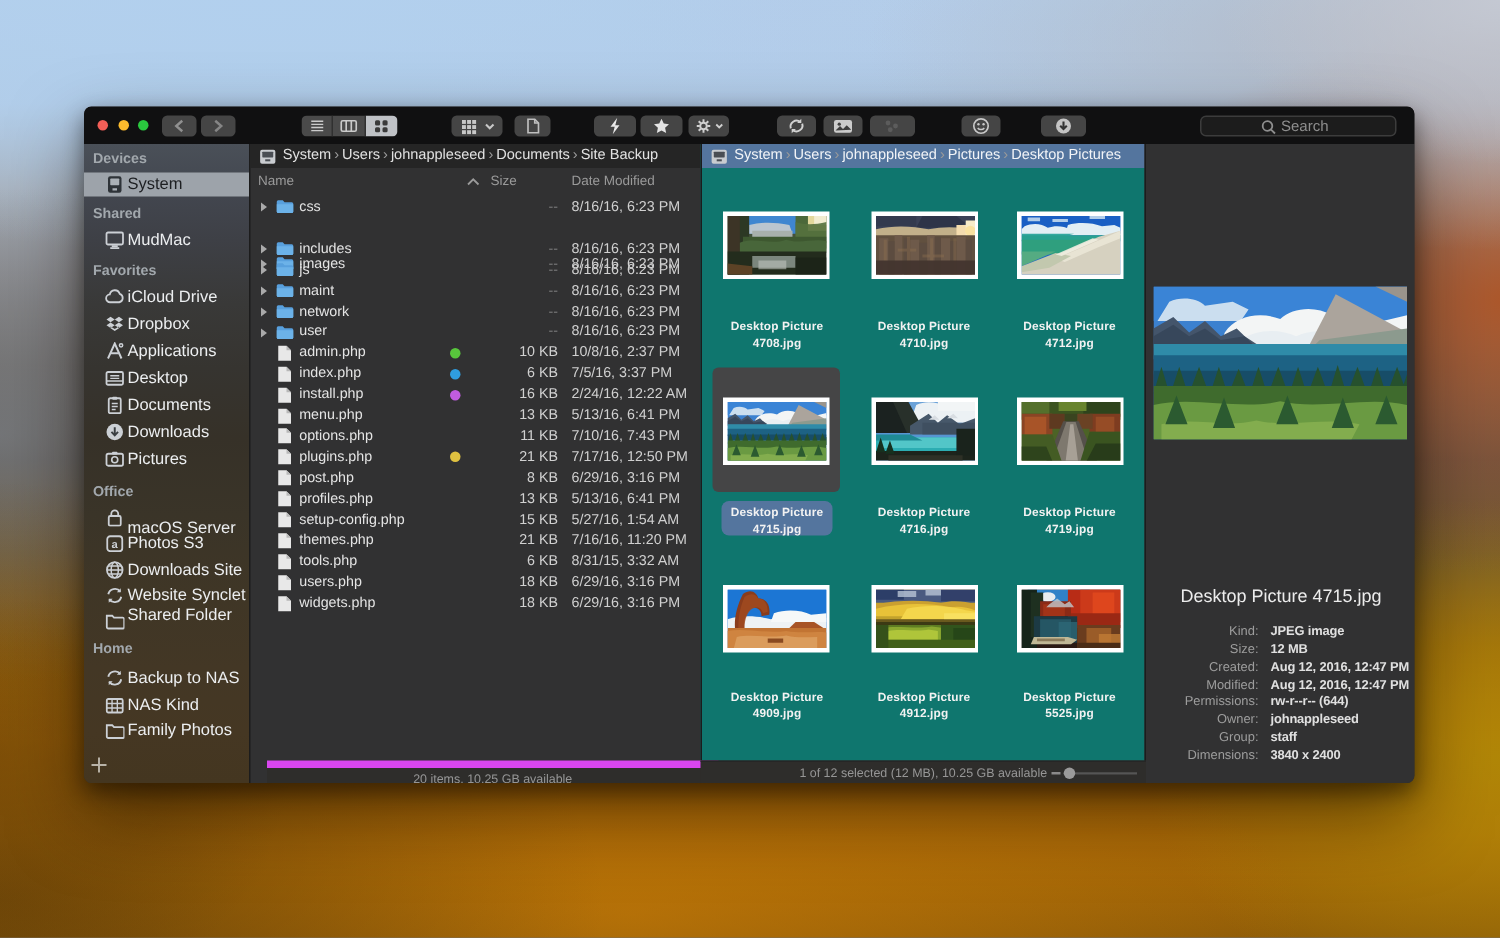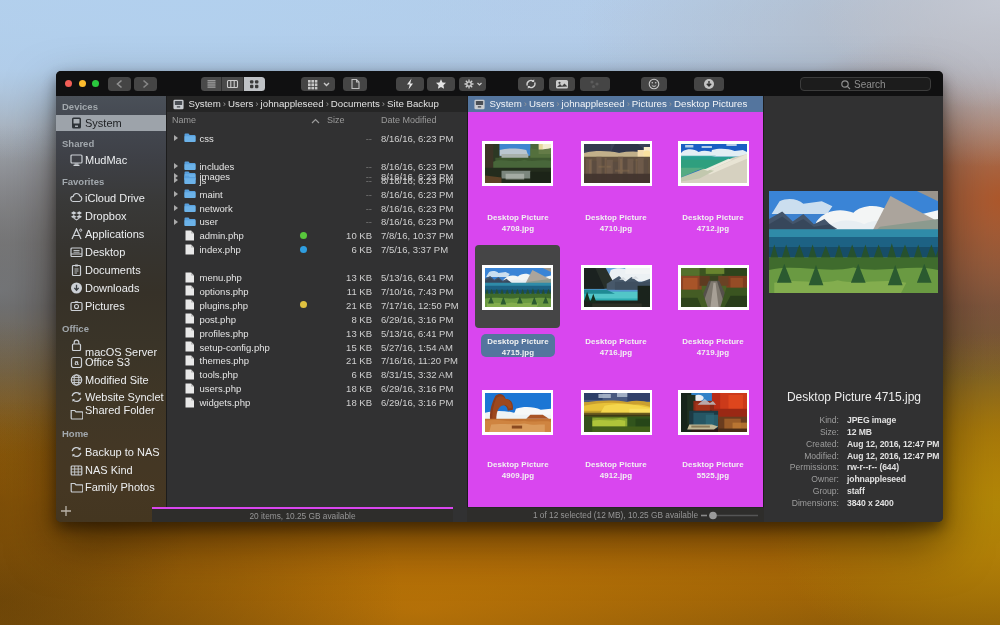--- a/index.html
+++ b/index.html
@@ -36,29 +36,29 @@
 .csep{color:#9a9a9a;padding:0 2px;}
 #hdr{position:absolute;left:0;top:16px;width:301px;height:17px;font-size:9px;color:#9a9a9a;}
 .row{position:absolute;left:0;width:301px;height:14px;color:#e4e4e4;font-size:9.5px;text-decoration:underline;}
 .tri{position:absolute;left:7px;top:4.2px;width:0;height:0;border-left:4px solid #aaaaaa;border-top:3px solid transparent;border-bottom:3px solid transparent;}
 .fold{position:absolute;left:17px;top:2.2px;width:12px;height:9.5px;}
 .ficon{position:absolute;left:17.5px;top:1.5px;width:9.5px;height:11px;}
 .fname{position:absolute;left:32.5px;top:50%;transform:translateY(-50%);white-space:nowrap;}
 .fsize{position:absolute;left:130px;width:75px;text-align:right;top:50%;transform:translateY(-50%);color:#d0d0d0;}
 .fdate{position:absolute;left:214px;top:50%;transform:translateY(-50%);color:#d0d0d0;white-space:nowrap;}
 .dot{position:absolute;left:133px;top:3.5px;width:7px;height:7px;border-radius:50%;}
-#gridpane{position:absolute;left:411px;top:0;width:297px;height:426px;background:#d946ef;border-left:1px solid #1c1c1c;}
+#gridpane{position:absolute;left:411px;top:0;width:297px;height:426px;background:#0f766e;border-left:1px solid #1c1c1c;}
 #crumbR{position:absolute;left:0;top:0;width:297px;height:16px;background:#54759e;color:#f2f4f7;font-size:9.7px;line-height:16px;white-space:nowrap;}
 .thumb{position:absolute;background:#fff;}
 .tlabel{position:absolute;width:100px;text-align:center;font-size:7.9px;color:#f2f2f2;line-height:11.3px;font-weight:bold;letter-spacing:0.1px;}
 #prevpane{position:absolute;left:707px;top:0;width:180px;height:426px;background:#313132;border-left:1px solid #1c1c1c;}
 .pmrow{position:absolute;width:180px;font-size:9px;}
 .pml{position:absolute;right:105px;color:#9d9d9d;white-space:nowrap;font-size:8.6px;}
 .pmv{position:absolute;left:83px;color:#e0e0e0;white-space:nowrap;font-weight:bold;font-size:8.6px;letter-spacing:-0.1px;}
-#statusL{position:absolute;left:96px;top:411px;width:301px;height:15px;background:#2e2d2b;border-top:2px solid #d946ef;color:#969696;font-size:8.3px;text-align:center;line-height:14px;}
+#statusL{position:absolute;left:122px;top:411px;width:301px;height:15px;background:#2e2d2b;border-top:5px solid #d946ef;color:#969696;font-size:8.3px;text-align:center;line-height:14px;}
 #statusR{position:absolute;left:411px;top:411px;width:297px;height:15px;background:#2e2d2b;border-top:1px solid #262626;color:#969696;font-size:8.3px;line-height:14px;}
 </style></head>
 <body>
 <div id="bg"></div>
 <div id="win">
 
 <div id="titlebar">
 <div class="tl" style="left:9px;background:#f25e57;"></div>
 <div class="tl" style="left:22.5px;background:#fcbb2d;"></div>
 <div class="tl" style="left:36px;background:#2ac83e;"></div>
@@ -212,27 +212,27 @@
 <div class="sect" style="top:232px;">Office</div>
 <svg class="sicon" style="top:249px;" viewBox="0 0 13 12">
           <rect x="2.5" y="5" width="8" height="6.5" rx="1" fill="none" stroke="#ccd0d5" stroke-width="1.2"></rect>
           <path d="M4.2 5V3.5a2.3 2.3 0 0 1 4.6 0V5" fill="none" stroke="#ccd0d5" stroke-width="1.2"></path>
         </svg>
 <div class="sitem" style="top:256px;color:#eceef0;">macOS Server</div>
 <svg class="sicon" style="top:266px;" viewBox="0 0 13 12">
           <rect x="1.5" y="1.5" width="10" height="10" rx="2" fill="none" stroke="#ccd0d5" stroke-width="1.2"></rect>
           <text x="6.5" y="9" font-size="7.5" font-weight="bold" fill="#ccd0d5" text-anchor="middle" font-family="Liberation Sans">a</text>
         </svg>
-<div class="sitem" style="top:266px;color:#eceef0;">Office S3</div>
+<div class="sitem" style="top:266px;color:#eceef0;">Photos S3</div>
 <svg class="sicon" style="top:284px;" viewBox="0 0 13 12">
           <circle cx="6.5" cy="6" r="5.2" fill="none" stroke="#ccd0d5" stroke-width="1.2"></circle>
           <ellipse cx="6.5" cy="6" rx="2.4" ry="5.2" fill="none" stroke="#ccd0d5" stroke-width="1"></ellipse>
           <path d="M1.5 6h10M2.1 3.4h8.8M2.1 8.6h8.8" stroke="#ccd0d5" stroke-width="1"></path>
         </svg>
-<div class="sitem" style="top:284px;color:#eceef0;">Modified Site</div>
+<div class="sitem" style="top:284px;color:#eceef0;">Downloads Site</div>
 <svg class="sicon" style="top:301px;" viewBox="0 0 13 12">
           <path d="M2.2 5.2a4.5 4.5 0 0 1 8-1.8" fill="none" stroke="#ccd0d5" stroke-width="1.3"></path>
           <path d="M10.5 1.2v2.6H7.9z" fill="#ccd0d5"></path>
           <path d="M10.8 6.8a4.5 4.5 0 0 1-8 1.8" fill="none" stroke="#ccd0d5" stroke-width="1.3"></path>
           <path d="M2.5 10.8V8.2h2.6z" fill="#ccd0d5"></path>
         </svg>
 <div class="sitem" style="top:301px;color:#eceef0;">Website Synclet</div>
 <svg class="sicon" style="top:318px;" viewBox="0 0 13 12">
           <path d="M1.2 2.5h3.6l1.2 1.3h5.8a1 1 0 0 1 1 1v5.2a1 1 0 0 1-1 1H2.2a1 1 0 0 1-1-1z" fill="none" stroke="#ccd0d5" stroke-width="1.2"></path>
         </svg>
@@ -346,31 +346,41 @@
           <span class="fdate">8/16/16, 6:23 PM</span>
         </div>
         <div class="row" style="top:132.3px;">
           <svg class="ficon" viewBox="0 0 9.5 11">
             <path d="M0.5 0.5h5.5L9 3.5v7H0.5z" fill="#e8e8e8"></path>
             <path d="M6 0.5 9 3.5H6z" fill="#b8b8b8"></path>
           </svg>
           <span class="fname">admin.php</span>
           <span class="dot" style="background:#58c73c;"></span>
           <span class="fsize">10 KB</span>
-          <span class="fdate">7/8/16, 10:37 PM</span>
+          <span class="fdate">10/8/16, 2:37 PM</span>
         </div>
         <div class="row" style="top:146.2px;">
           <svg class="ficon" viewBox="0 0 9.5 11">
             <path d="M0.5 0.5h5.5L9 3.5v7H0.5z" fill="#e8e8e8"></path>
             <path d="M6 0.5 9 3.5H6z" fill="#b8b8b8"></path>
           </svg>
           <span class="fname">index.php</span>
           <span class="dot" style="background:#2f9ee0;"></span>
           <span class="fsize">6 KB</span>
           <span class="fdate">7/5/16, 3:37 PM</span>
+        </div>
+        <div class="row" style="top:160.1px;">
+          <svg class="ficon" viewBox="0 0 9.5 11">
+            <path d="M0.5 0.5h5.5L9 3.5v7H0.5z" fill="#e8e8e8"></path>
+            <path d="M6 0.5 9 3.5H6z" fill="#b8b8b8"></path>
+          </svg>
+          <span class="fname">install.php</span>
+          <span class="dot" style="background:#c05ce0;"></span>
+          <span class="fsize">16 KB</span>
+          <span class="fdate">2/24/16, 12:22 AM</span>
         </div>
         <div class="row" style="top:174.0px;">
           <svg class="ficon" viewBox="0 0 9.5 11">
             <path d="M0.5 0.5h5.5L9 3.5v7H0.5z" fill="#e8e8e8"></path>
             <path d="M6 0.5 9 3.5H6z" fill="#b8b8b8"></path>
           </svg>
           <span class="fname">menu.php</span>
           <span class="fsize">13 KB</span>
           <span class="fdate">5/13/16, 6:41 PM</span>
         </div>

